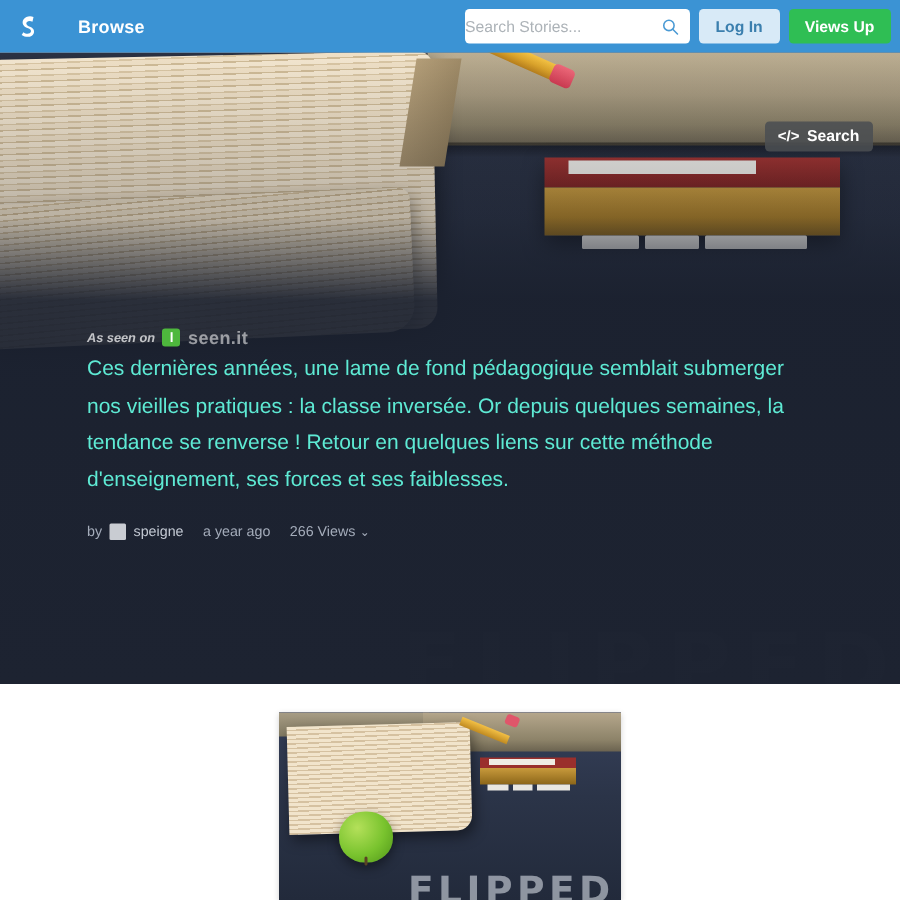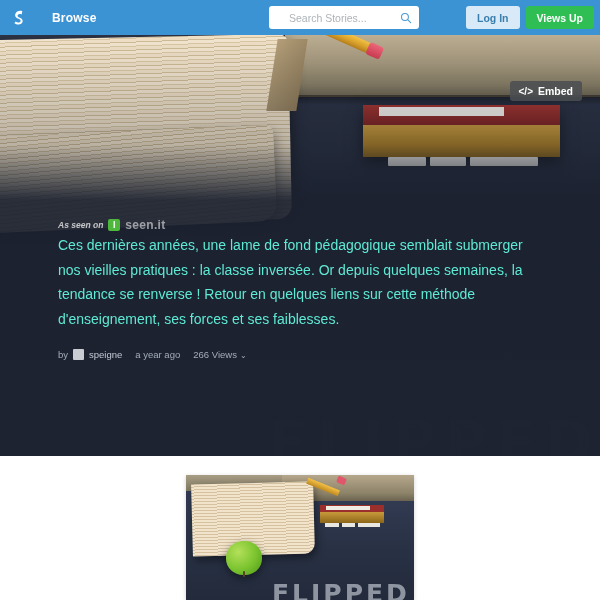--- a/index.html
+++ b/index.html
@@ -36,37 +36,37 @@
   .search-wrap {
     position: relative;
     width: 150px; height: 23px;
     background: #ffffff; border-radius: 3px;
     display: flex; align-items: center;
   }
   .search-input {
     border: none; outline: none; background: transparent;
     font-family: "Liberation Sans", sans-serif;
     font-size: 10.5px; color: #555;
-    padding: 0 22px 0 20px; width: 100%; height: 100%;
+    padding: 0 22px 0 0; width: 100%; height: 100%;
   }
   .search-input::placeholder { color: #adb3b8; }
   .search-icon {
     position: absolute; right: 7px; top: 50%;
     transform: translateY(-50%);
     width: 12px; height: 12px;
     pointer-events: none;
   }
   .btn {
     height: 23px; border-radius: 3px;
     display: flex; align-items: center; justify-content: center;
     font-size: 10.5px; font-weight: bold; cursor: pointer;
     padding: 0 11px; white-space: nowrap; border: none;
     font-family: "Liberation Sans", sans-serif;
   }
-  .btn-login { background: #d8eaf7; color: #3b7fae; margin-left: 41px; }
+  .btn-login { background: #d8eaf7; color: #3b7fae; }
   .btn-signup { background: #2fbe54; color: #ffffff; }
 
   
   .hero {
     position: absolute; top: 35px; left: 0;
     width: 600px; height: 421px;
     overflow: hidden;
     background: #22293a;
   }
   .hero-photo {
@@ -372,21 +372,21 @@
       <div class="chalk c1"></div>
       <div class="chalk c2"></div>
       <div class="chalk c3"></div>
 
       <div class="flipped-text">FLIPPED</div>
       <div class="hero-scrim"></div>
     </div>
 
     <div class="embed-btn">
       <span class="code-icon">&lt;/&gt;</span>
-      <span>Embed</span>
+      <span>Search</span>
     </div>
 
     <div class="hero-content">
 
       <div class="seen-on">
         <span class="seen-on-label">As seen on</span>
         <span class="scoopit-mark">
           <span>l</span>
         </span>
         <span class="scoopit-name">seen.it</span>

